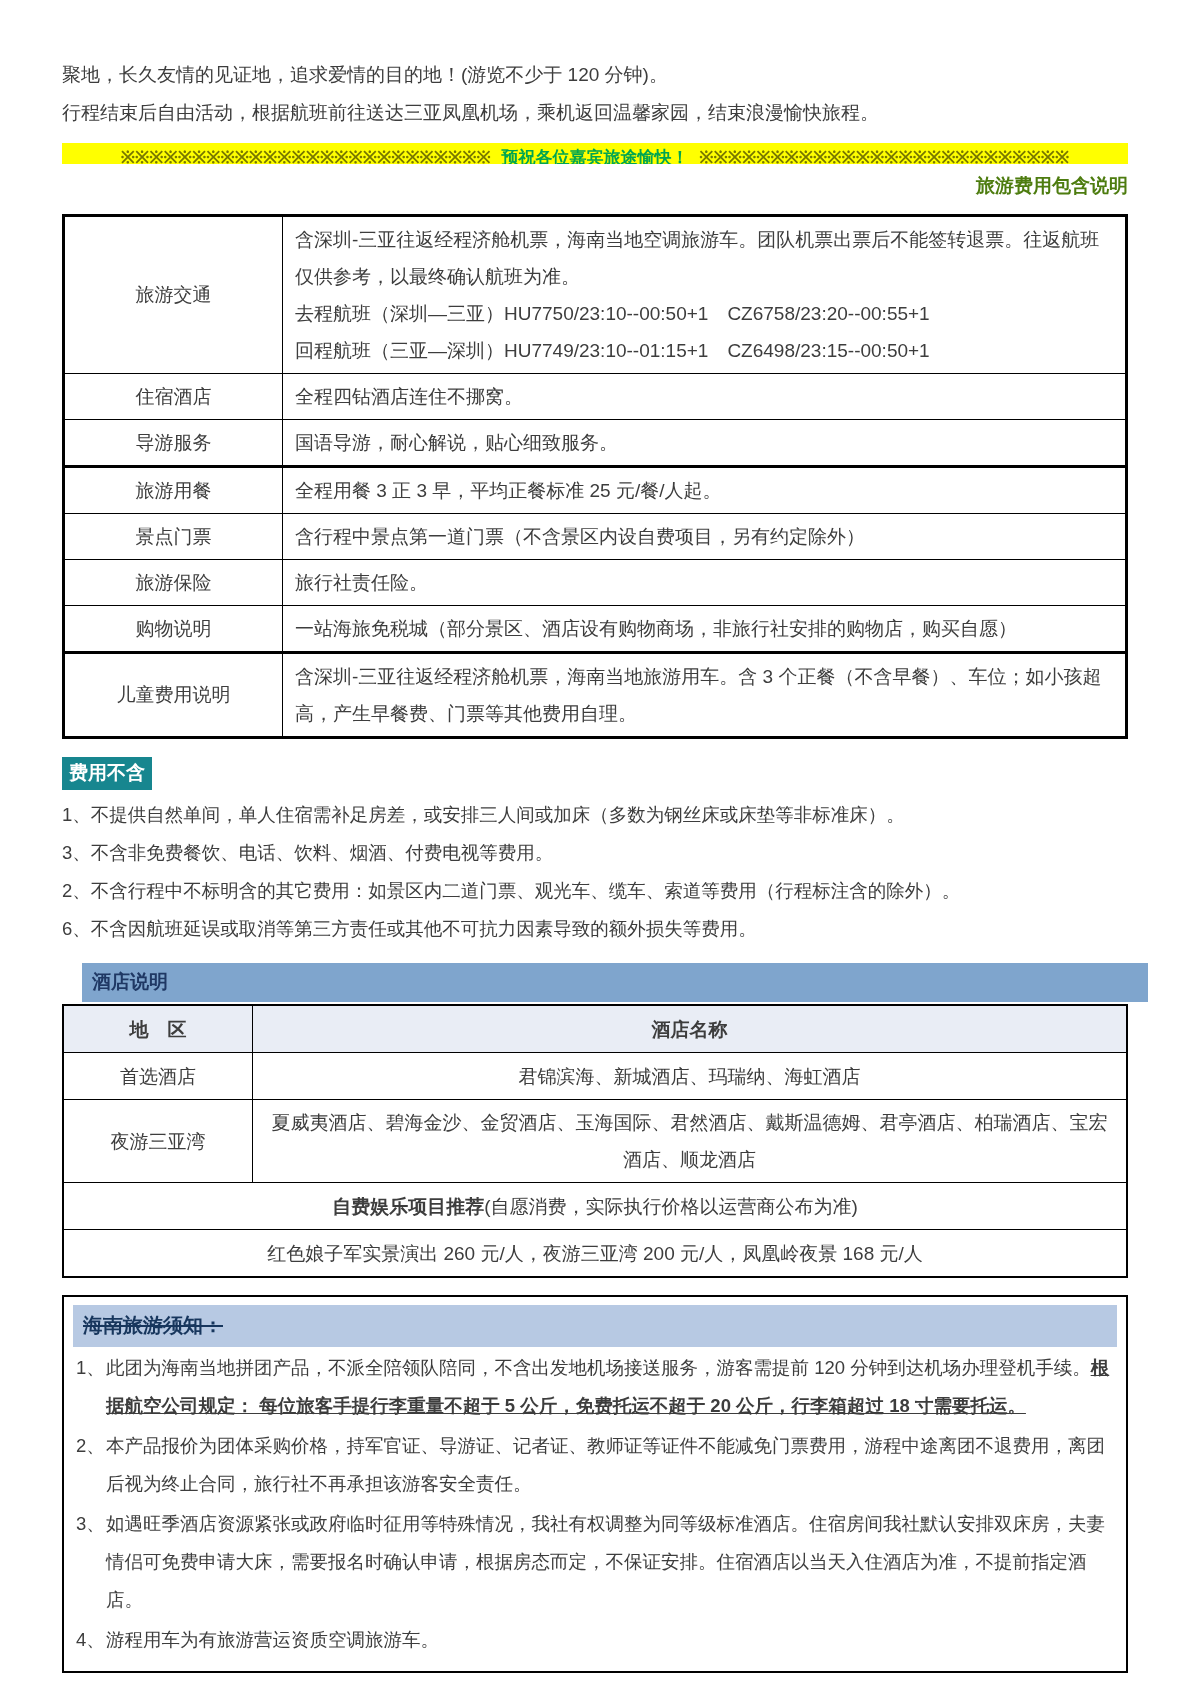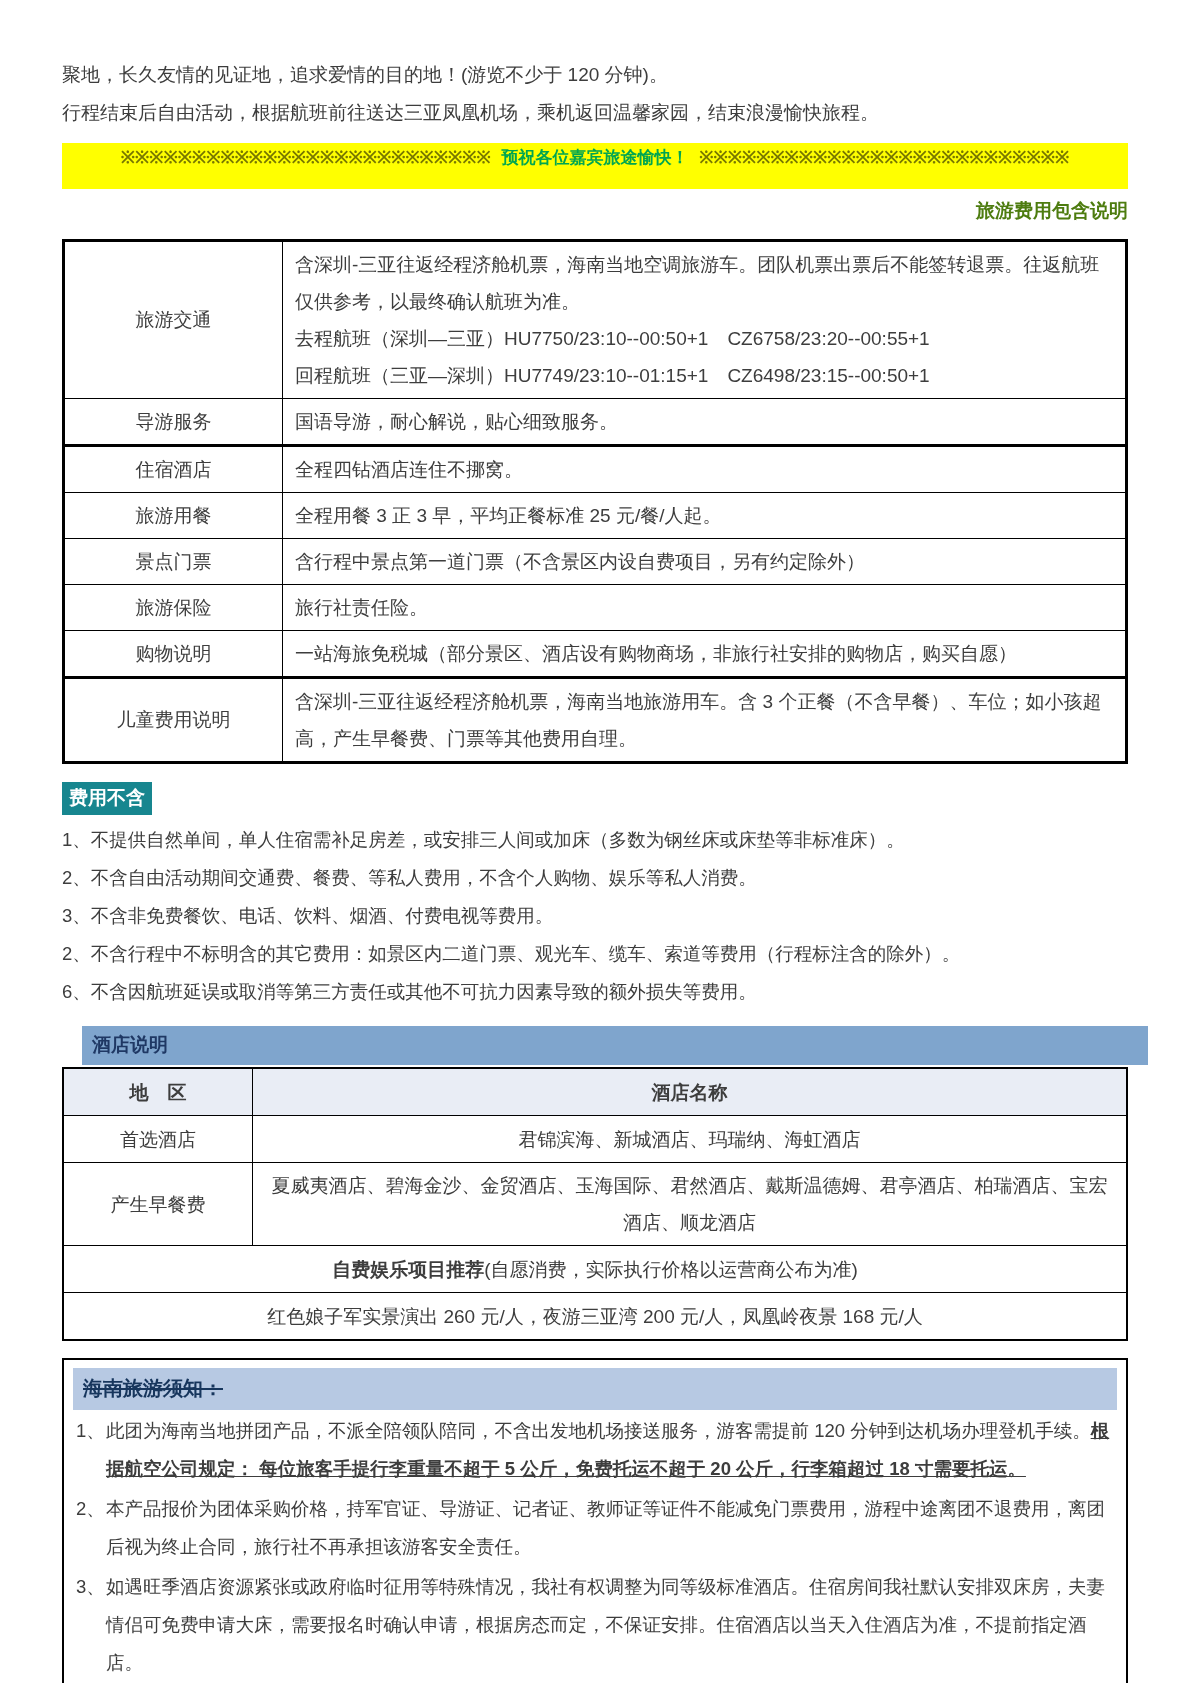--- a/index.html
+++ b/index.html
@@ -5,21 +5,21 @@
   html,body { margin:0; padding:0; background:#ffffff; }
   .page {
     width:1189px; height:1683px; box-sizing:border-box;
     padding:56px 61px 0 62px;
     font-family:"Liberation Sans", sans-serif;
     color:#3d3d3d; background:#ffffff; overflow:hidden;border-radius:22px;
   }
   .intro-line { font-size:19px; line-height:38px; margin:0; }
 
   .wish-band {
-    margin-top:11px; background:#FFFF00; height:46px; line-height:29px;
+    margin-top:11px; background:#FFFF00; height:21px; line-height:29px;
     white-space:nowrap; overflow:hidden; text-align:center;
     font-size:17px; font-weight:bold;
   }
   .wish-band .marks { color:#777700; letter-spacing:0px; }
   .wish-band .msg   { color:#00A650; padding:0 6px; }
 
   .fee-title { text-align:right; color:#4d7c0f; font-weight:bold; font-size:19px; margin:9px 0 15px 0; }
 
   table { border-collapse:collapse; width:1066px; table-layout:fixed; }
   .fee-table { border:3px solid #000; }
@@ -71,27 +71,27 @@
   <table class="fee-table">
     <tbody>
         <tr>
       <td class="lbl">旅游交通</td>
       <td class="val">
         <p>含深圳-三亚往返经程济舱机票，海南当地空调旅游车。团队机票出票后不能签转退票。往返航班仅供参考，以最终确认航班为准。</p>
         <p>去程航班（深圳—三亚）HU7750/23:10--00:50+1　CZ6758/23:20--00:55+1</p>
         <p>回程航班（三亚—深圳）HU7749/23:10--01:15+1　CZ6498/23:15--00:50+1</p>
       </td>
     </tr>
+    <tr class="single">
+      <td class="lbl">住宿酒店</td>
+      <td class="val">全程四钻酒店连住不挪窝。</td>
+    </tr>
     <tr class="single thick">
       <td class="lbl">导游服务</td>
       <td class="val">国语导游，耐心解说，贴心细致服务。</td>
-    </tr>
-    <tr class="single">
-      <td class="lbl">住宿酒店</td>
-      <td class="val">全程四钻酒店连住不挪窝。</td>
     </tr>
     <tr class="single">
       <td class="lbl">旅游用餐</td>
       <td class="val">全程用餐 3 正 3 早，平均正餐标准 25 元/餐/人起。</td>
     </tr>
     <tr class="single">
       <td class="lbl">景点门票</td>
       <td class="val">含行程中景点第一道门票（不含景区内设自费项目，另有约定除外）</td>
     </tr>
     <tr class="single">
@@ -106,39 +106,38 @@
       <td class="lbl">儿童费用说明</td>
       <td class="val">含深圳-三亚往返经程济舱机票，海南当地旅游用车。含 3 个正餐（不含早餐）、车位；如小孩超高，产生早餐费、门票等其他费用自理。</td>
     </tr>
   </tbody>
     </table>
 
   <div>
     <span class="excl-head">费用不含</span>
   </div>
   <p class="excl-item">1、不提供自然单间，单人住宿需补足房差，或安排三人间或加床（多数为钢丝床或床垫等非标准床）。</p>
-  <p class="excl-item">2、不含自由活动期间交通费、餐费、等私人费用，不含个人购物、娱乐等私人消费。</p>
   <p class="excl-item">3、不含非免费餐饮、电话、饮料、烟酒、付费电视等费用。</p>
   <p class="excl-item">2、不含行程中不标明含的其它费用：如景区内二道门票、观光车、缆车、索道等费用（行程标注含的除外）。</p>
   <p class="excl-item">6、不含因航班延误或取消等第三方责任或其他不可抗力因素导致的额外损失等费用。</p>
 
   <div class="hotel-wrap">
     <div class="hotel-banner">酒店说明</div>
     <table class="hotel-table">
       <tbody>
           <tr class="hdr">
         <td class="c1">地　区</td>
         <td>酒店名称</td>
       </tr>
       <tr class="h1">
         <td class="c1">首选酒店</td>
         <td>君锦滨海、新城酒店、玛瑞纳、海虹酒店</td>
       </tr>
       <tr>
-        <td class="c1">产生早餐费</td>
+        <td class="c1">夜游三亚湾</td>
         <td>夏威夷酒店、碧海金沙、金贸酒店、玉海国际、君然酒店、戴斯温德姆、君亭酒店、柏瑞酒店、宝宏酒店、顺龙酒店</td>
       </tr>
       <tr class="h1">
         <td colspan="2">
           <span class="paid-lead">自费娱乐项目推荐</span><span>(自愿消费，实际执行价格以运营商公布为准)</span>
         </td>
       </tr>
       <tr class="h1">
         <td colspan="2">红色娘子军实景演出 260 元/人，夜游三亚湾 200 元/人，凤凰岭夜景 168 元/人</td>
       </tr>

